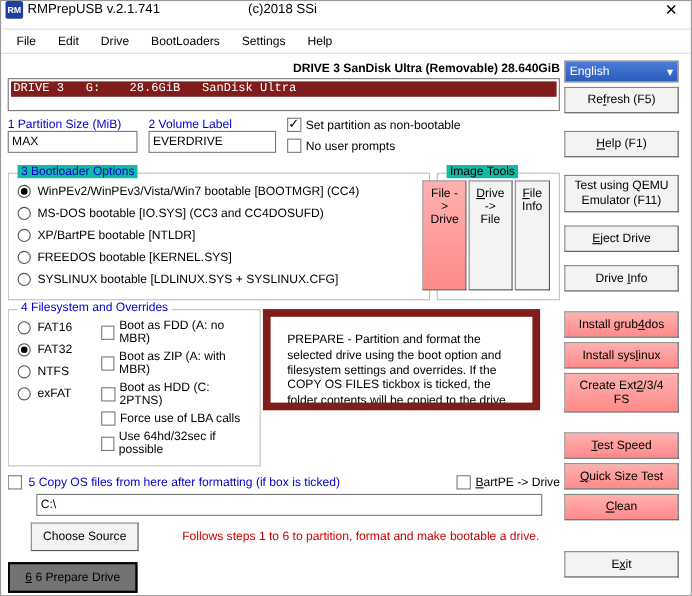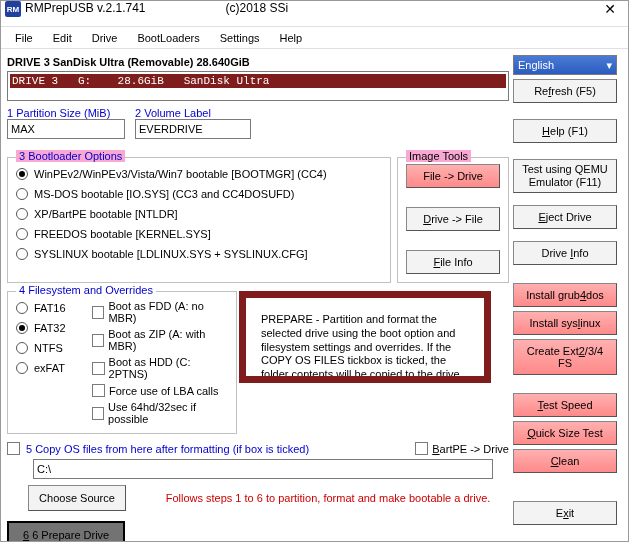--- a/index.html
+++ b/index.html
@@ -6,31 +6,31 @@
 body { margin: 0; background: #fff; width: 629px; height: 542px; overflow: hidden; border: 1px solid #999;}
 .titlebar { height: 26px; display: flex; padding: 0 4px; border-bottom: 1px solid #e0e0e0; }
 .titlebar .icon { width: 16px; height: 16px; background: #2040a0; color: #fff; font-size: 8px; font-weight: bold; display: flex; align-items: center; justify-content: center; border-radius: 2px; margin-right: 4px; }
 .titlebar .title { font-size: 12px; }
 .titlebar .close { margin-left: auto; font-size: 14px; padding: 0 8px; cursor: default; }
 .menubar { height: 22px; display: flex; align-items: center; padding: 0 4px; border-bottom: 1px solid #e0e0e0; }
 .menubar span { padding: 2px 10px; }
 .main { display: flex; padding: 4px 6px; gap: 4px; }
 .left { width: 502px; }
 .right { width: 104px; display: flex; flex-direction: column; gap: 4px; padding-top: 2px;}
-.drivetitle { text-align: left; font-weight: bold; padding: 3px 0; }
+.drivetitle { text-align: right; font-weight: bold; padding: 3px 0; }
 .drivelist { background: #fff; border: 1px solid #7a7a7a; padding: 2px; height: 30px; }
 .driverow { background: #7f1d1d; color: #fff; font-family: 'Courier New', monospace; font-size: 11px; padding: 1px 2px; white-space: pre; }
 .row { display: flex; gap: 8px; align-items: flex-end; margin-top: 6px; }
 .label-blue { color: #0000cc; }
 .input-text { border: 1px solid #7a7a7a; padding: 2px 3px; height: 20px; }
 .checkbox-row { display: flex; align-items: center; gap: 4px; }
 .cb { width: 13px; height: 13px; border: 1px solid #7a7a7a; background: #fff; display: inline-block; position: relative; }
 .cb.checked::after { content: "✓"; position: absolute; top: -3px; left: 0px; font-size: 12px; }
 .fieldset { border: 1px solid #c0c0c0; margin-top: 8px; padding: 6px 8px 8px; position: relative; }
-.fieldset .legend { position: absolute; top: -8px; left: 8px; background: #f9a8d4; padding: 0 3px; color: #0000cc; }
+.fieldset .legend { position: absolute; top: -8px; left: 8px; background: #14b8a6; padding: 0 3px; color: #0000cc; }
 .fieldset-img .legend { color: #000; }
 .radio-row { display: flex; align-items: center; gap: 6px; padding: 4px 0; }
 .radio { width: 12px; height: 12px; border: 1px solid #555; border-radius: 50%; display: inline-block; position: relative; }
 .radio.checked::after { content: ""; width: 6px; height: 6px; background: #000; border-radius: 50%; position: absolute; top: 2px; left: 2px; }
 .btn { border: 1px solid #888; background: #f3f3f3; padding: 5px 6px; text-align: center; cursor: default; border-right-color:#555; border-bottom-color:#555;}
 .btn.red { background: linear-gradient(#ffb0b0,#ff8a8a); }
 .btn.cyan { background: #737373; border: 2px solid #000; font-weight: normal; padding:6px 14px;}
 .btn u { text-decoration: underline; }
 .langsel { border: 1px solid #7a7a7a; background: linear-gradient(#4b7bd6,#2a5cc0); color: #fff; padding: 3px 4px; display: flex; justify-content: space-between; align-items: center; height:20px;}
 .textarea { border: 7px solid #7f1d1d; padding: 15px; overflow-y: scroll; height: 92px; line-height: 1.25; }
@@ -71,20 +71,30 @@
 
     <div class="row">
       <div style="width:120px">
         <div class="label-blue">1 Partition Size (MiB)</div>
         <input class="input-text" style="width: 118px;" value="MAX">
       </div>
       <div style="width:118px">
         <div class="label-blue">2 Volume Label</div>
         <input class="input-text" style="width: 116px;" value="EVERDRIVE">
       </div>
+      <div style="flex:1">
+        <div class="checkbox-row">
+            <span class="cb checked"></span>
+            <span>Set partition as non-bootable</span>
+          </div>
+        <div class="checkbox-row" style="margin-top:6px">
+            <span class="cb"></span>
+            <span>No user prompts</span>
+          </div>
+      </div>
     </div>
 
     <div class="bootfs-wrap" style="margin-top:10px">
       <div class="fieldset bootopts">
         <div class="legend">3 Bootloader Options</div>
         <div class="radio-row">
             <span class="radio checked"></span>
             <span>WinPEv2/WinPEv3/Vista/Win7 bootable [BOOTMGR] (CC4)</span>
           </div>
         <div class="radio-row">
@@ -97,21 +107,21 @@
           </div>
         <div class="radio-row">
             <span class="radio"></span>
             <span>FREEDOS bootable [KERNEL.SYS]</span>
           </div>
         <div class="radio-row">
             <span class="radio"></span>
             <span>SYSLINUX bootable [LDLINUX.SYS + SYSLINUX.CFG]</span>
           </div>
       </div>
-      <div class="fieldset fieldset-img imgtools" style="display:flex;flex-direction:column;gap:19px;justify-content:center;">
+      <div class="fieldset fieldset-img imgtools" style="display:flex;flex-direction:row;gap:2px;justify-content:flex-end;">
         <div class="legend">Image Tools</div>
         <div class="btn red"><span>File -&gt; Drive</span></div>
         <div class="btn"><u>D</u>rive -&gt; File</div>
         <div class="btn"><u>F</u>ile Info</div>
       </div>
     </div>
 
     <div class="fs-row">
       <div class="fs-left">
         <div class="legend" style="position:absolute;top:-8px;left:8px;background:#fff;padding:0 3px;color:#0000cc">4 Filesystem and Overrides</div>

